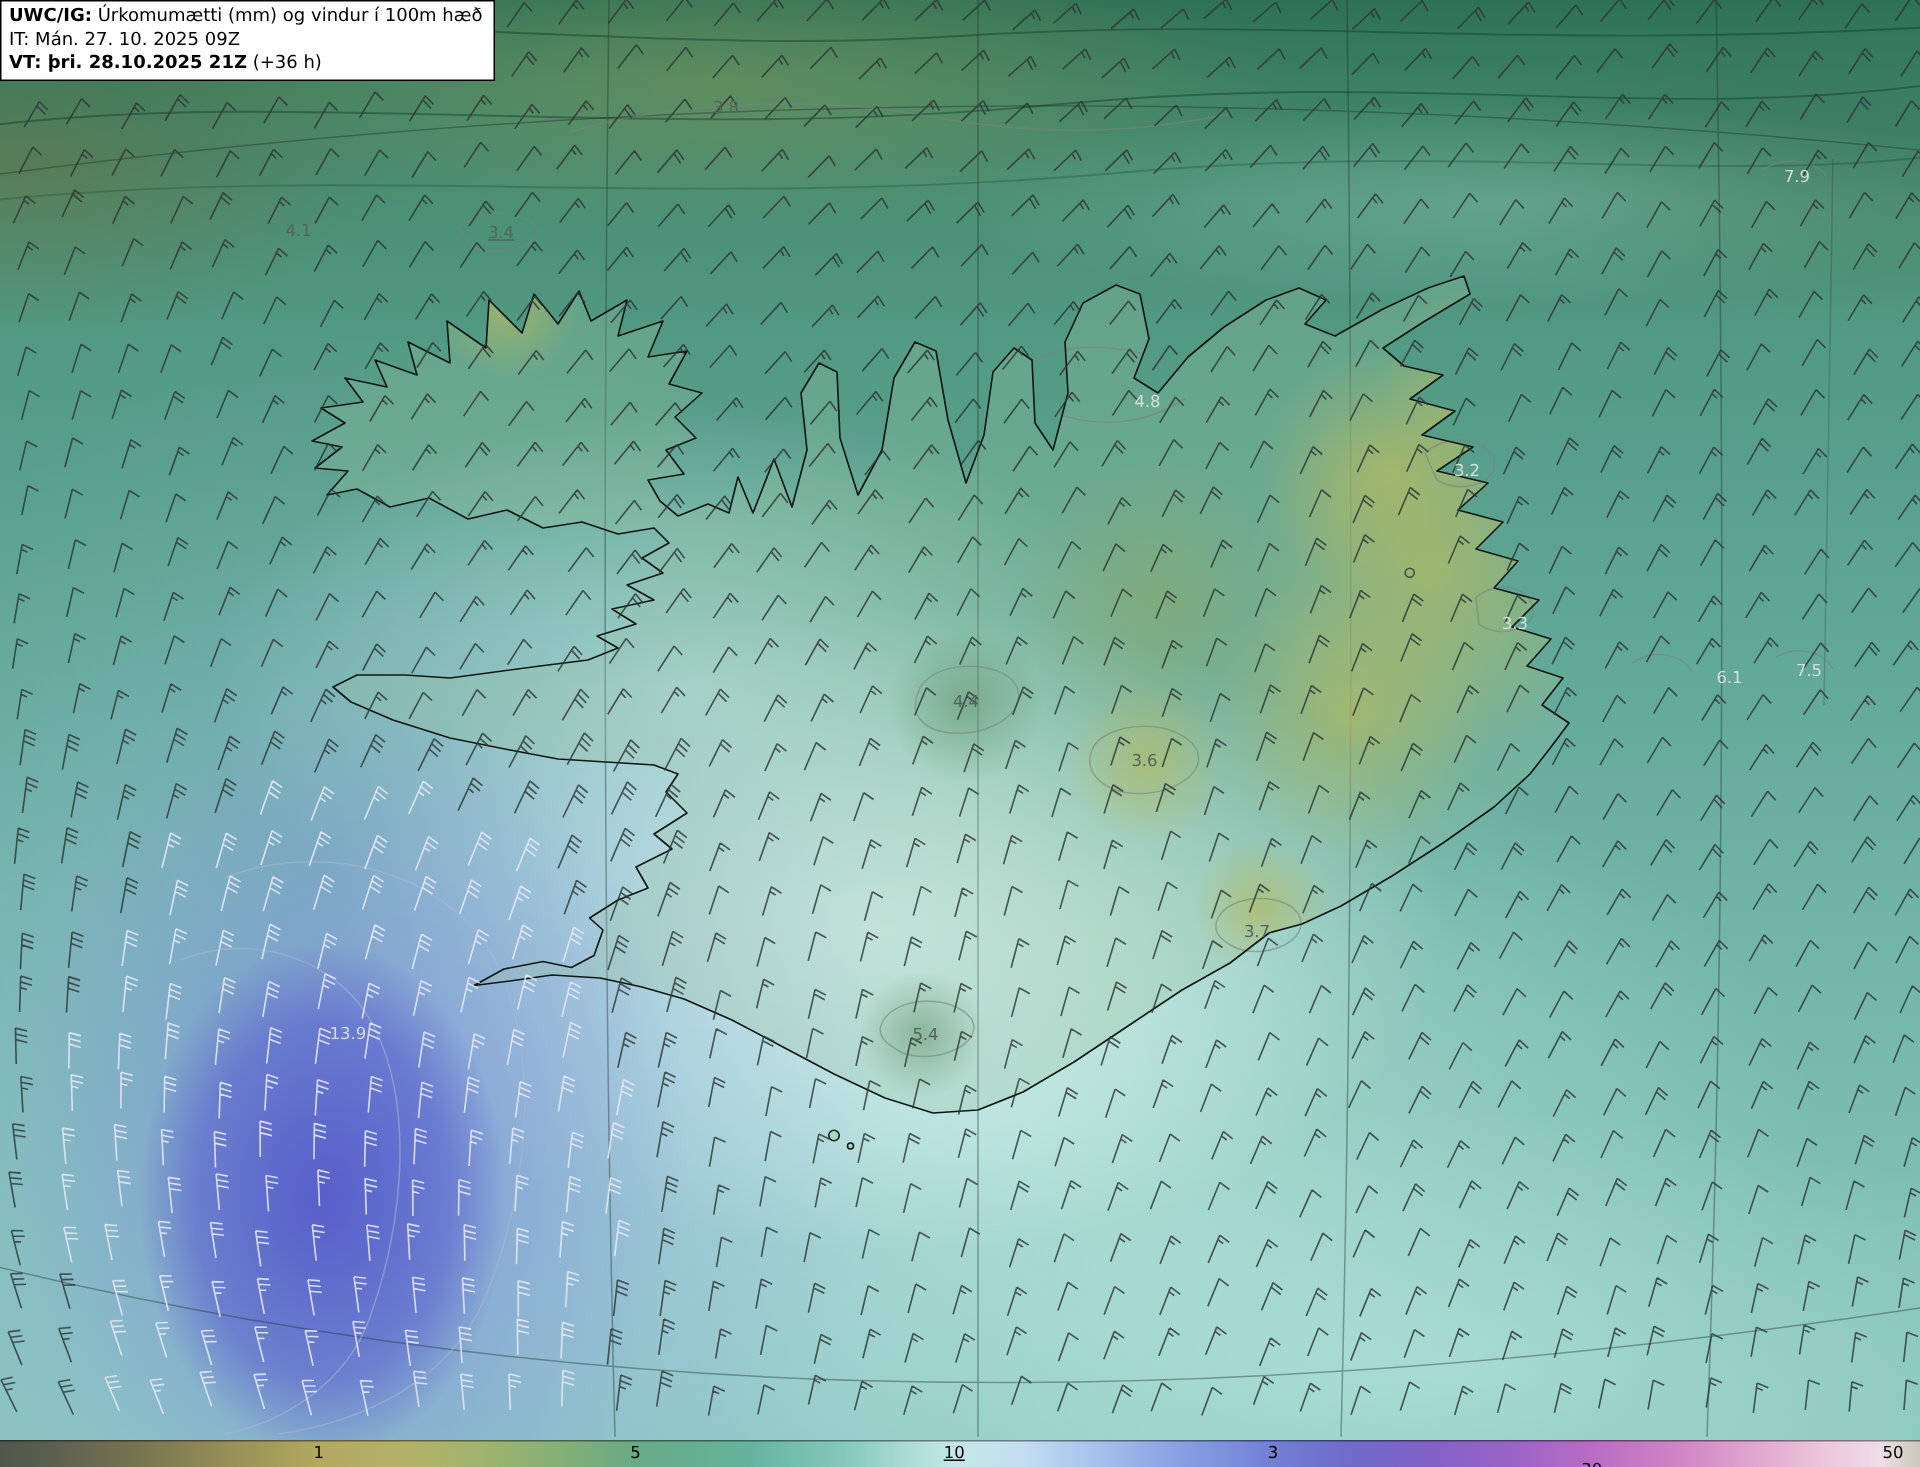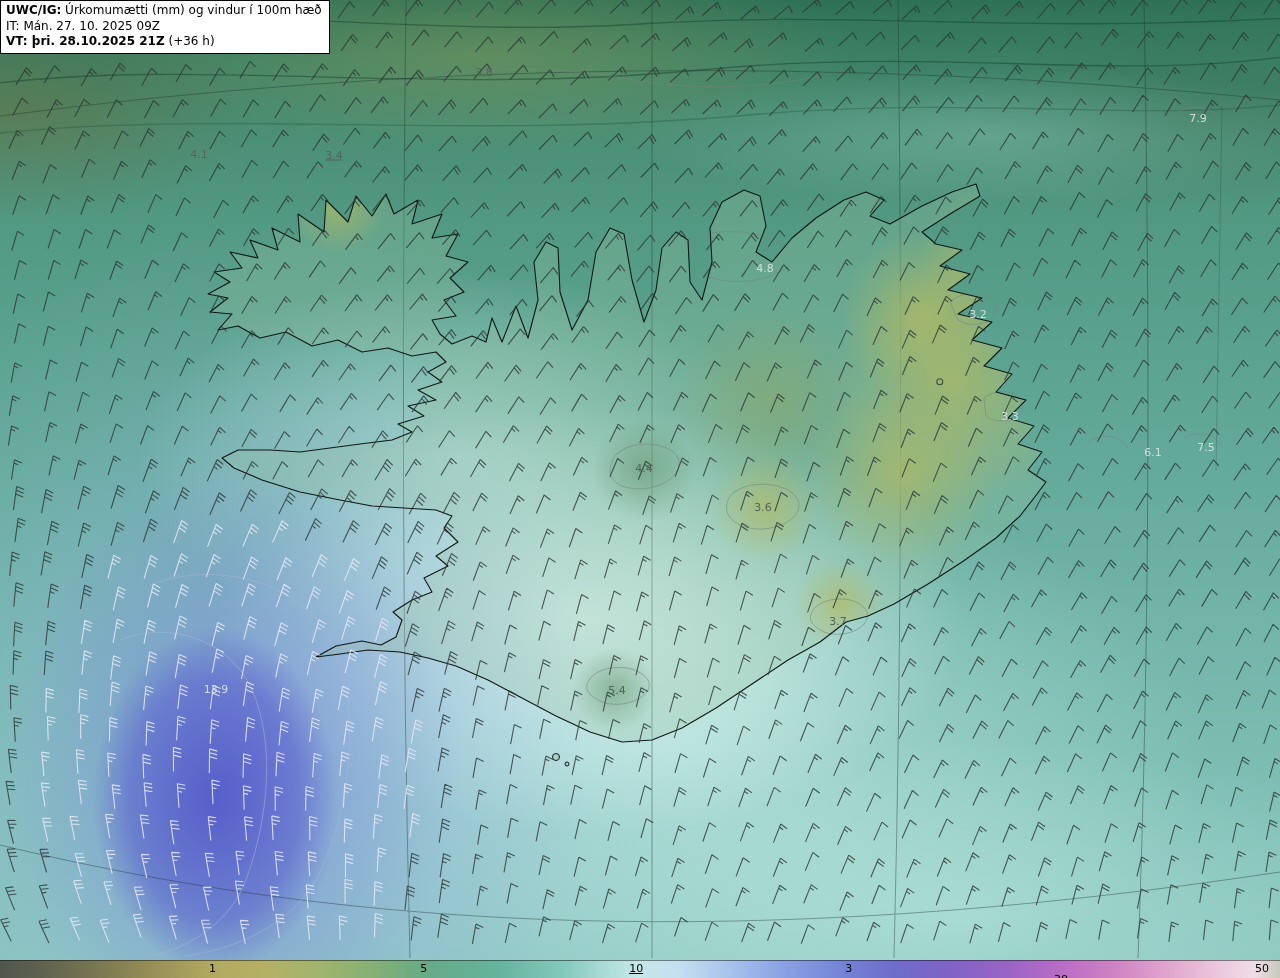--- a/index.html
+++ b/index.html
@@ -147,21 +147,21 @@
       <span class="dark" style="left: 334px; top: 155px; text-decoration: underline;">3.4</span>
       <span class="light" style="left: 1198px; top: 118px;">7.9</span>
       <span class="light" style="left: 737px; top: 268px; margin-left: 28px;">4.8</span>
       <span class="light" style="left: 978px; top: 314px;">3.2</span>
       <span class="light" style="left: 1010px; top: 416px;">3.3</span>
       <span class="light" style="left: 1113px; top: 452px; margin-left: 40px;">6.1</span>
       <span class="light" style="left: 1206px; top: 447px;">7.5</span>
       <span class="dark" style="left: 644px; top: 468px;">4.4</span>
       <span class="dark" style="left: 763px; top: 507px;">3.6</span>
       <span class="dark" style="left: 838px; top: 621px;">3.7</span>
-      <span class="light" style="left: 216px; top: 689px; text-align: center;">13.9</span>
+      <span class="light" style="left: 232px; top: 689px; text-align: center;">13.9</span>
       <span class="dark" style="left: 617px; top: 690px;">5.4</span>
     </div>
 
   <div class="title-box">
     <div><b>UWC/IG:</b><span> Úrkomumætti (mm) og vindur í 100m hæð</span></div>
     <div>IT: Mán. 27. 10. 2025 09Z</div>
     <div><b>VT: þri. 28.10.2025 21Z</b><span> (+36 h)</span></div>
   </div>
 
   <div class="colorbar">

